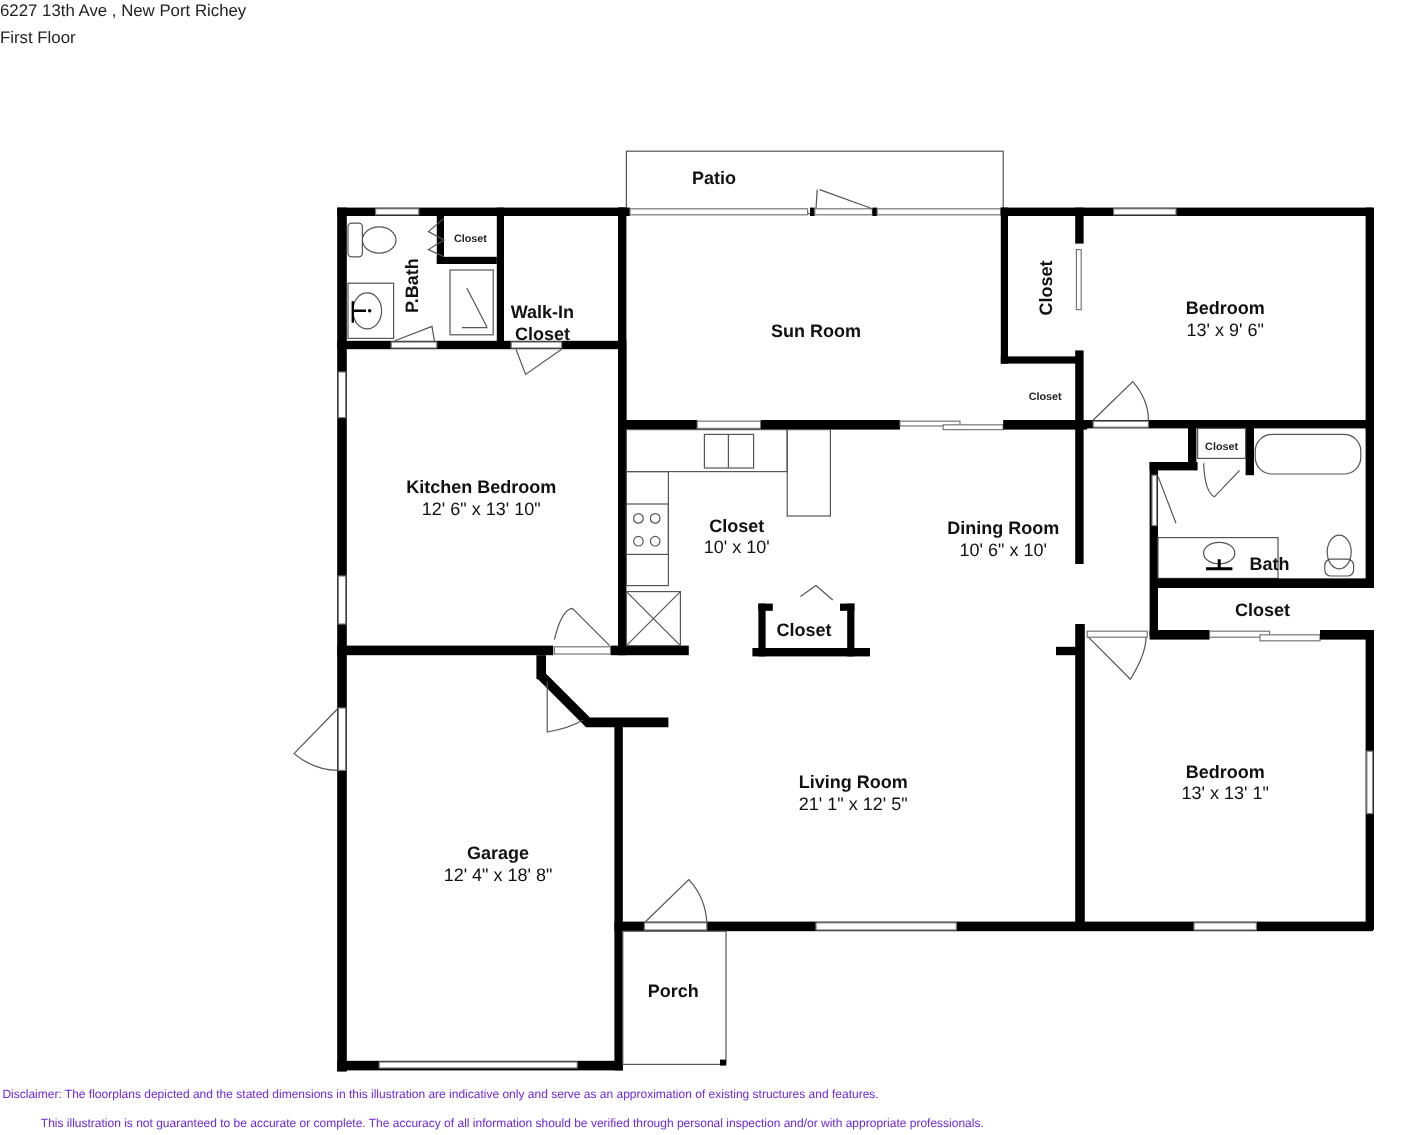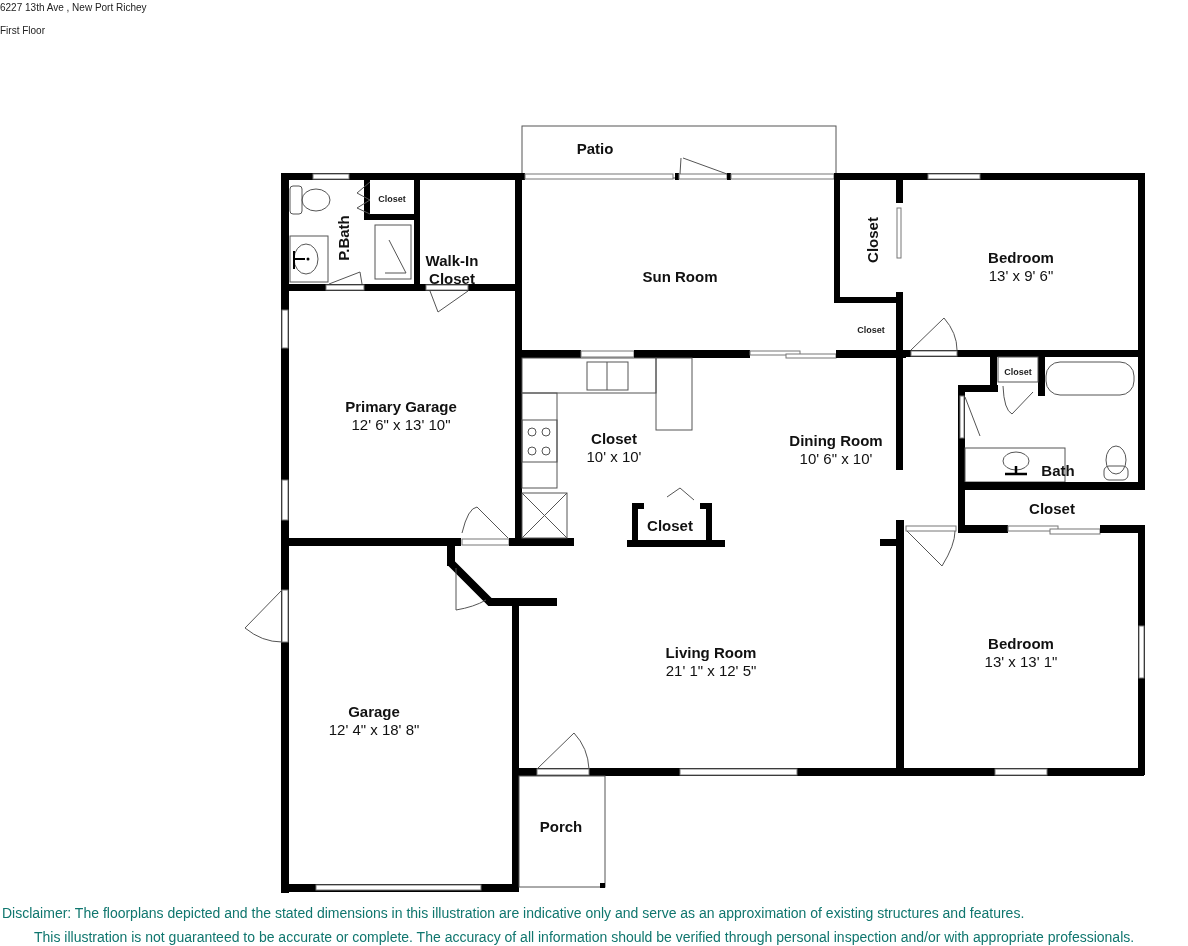--- a/index.html
+++ b/index.html
@@ -1,27 +1,27 @@
 <!DOCTYPE html>
 <html><head>
 <meta charset="utf-8">
 <style>
   html, body { margin:0; padding:0; background:#ffffff; }
   body { width:1188px; height:946px; position:relative; overflow:hidden; font-family:"Liberation Sans", sans-serif; color:#1a1a1a; }
-  .hdr { position:absolute; left:0; font-size:10px; color:#222; line-height:16px; }
+  .hdr { position:absolute; left:0; font-size:14px; color:#222; line-height:16px; }
   #plan { position:absolute; left:0; top:0; width:1188px; height:946px; }
   .wall { fill:#000; }
   .thin { fill:none; stroke:#555; stroke-width:1; }
   .win { fill:#fff; stroke:#777; stroke-width:1; }
   .lbl { position:absolute; text-align:center; transform:translateX(-50%); white-space:nowrap; }
   .rn { font-weight:bold; font-size:15px; color:#111; line-height:18px; }
   .rd { font-size:15px; color:#111; line-height:18px; }
   .small { font-size:9px; font-weight:bold; color:#222; }
   .vert { transform:translate(-50%,-50%) rotate(-90deg); }
-  .disc { position:absolute; left:2px; font-size:14px; color:#0f766e; line-height:16px; white-space:nowrap; }
+  .disc { position:absolute; left:2px; font-size:10px; color:#6d28d9; line-height:16px; white-space:nowrap; }
 </style>
 </head>
 <body>
 
 <div class="hdr" style="top:0px;">6227 13th Ave , New Port Richey</div>
 <div class="hdr" style="top:23px;">First Floor</div>
 
 <svg id="plan" viewBox="0 0 1188 946" xmlns="http://www.w3.org/2000/svg">
 
   <rect class="thin" x="522" y="126" width="314" height="52" stroke="#888"></rect>
@@ -166,40 +166,40 @@
 <div class="lbl rn vert" style="left:344px;top:238px;position:absolute;">P.Bath</div>
 <div class="lbl rn" style="left:452px;top:216px;margin-top:36px;"><span>Walk-In</span><br><span>Closet</span></div>
 <div class="lbl rn" style="left:680px;top:258px;margin-top:10px;">Sun Room</div>
 <div class="lbl rn vert" style="left:873px;top:240px;position:absolute;">Closet</div>
 <div class="lbl small" style="left:871px;top:325px;">Closet</div>
 <div class="lbl" style="left:1021px;top:249px;">
     <div class="rn">Bedroom</div>
     <div class="rd">13' x 9' 6"</div>
   </div>
 <div class="lbl" style="left:401px;top:398px;">
-    <div class="rn">Primary Garage</div>
+    <div class="rn">Kitchen Bedroom</div>
     <div class="rd">12' 6" x 13' 10"</div>
   </div>
 <div class="lbl" style="left:614px;top:430px;">
     <div class="rn">Closet</div>
     <div class="rd">10' x 10'</div>
   </div>
 <div class="lbl" style="left:836px;top:432px;">
     <div class="rn">Dining Room</div>
     <div class="rd">10' 6" x 10'</div>
   </div>
 <div class="lbl small" style="left:1018px;top:367px;">Closet</div>
 <div class="lbl rn" style="left:1058px;top:418px;margin-top:44px;">Bath</div>
 <div class="lbl rn" style="left:670px;top:517px;">Closet</div>
 <div class="lbl rn" style="left:1052px;top:500px;">Closet</div>
 <div class="lbl" style="left:711px;top:644px;">
     <div class="rn">Living Room</div>
     <div class="rd">21' 1" x 12' 5"</div>
   </div>
-<div class="lbl" style="left:374px;top:703px;">
+<div class="lbl" style="left:415px;top:703px;">
     <div class="rn">Garage</div>
     <div class="rd">12' 4" x 18' 8"</div>
   </div>
 <div class="lbl" style="left:1021px;top:635px;">
     <div class="rn">Bedroom</div>
     <div class="rd">13' x 13' 1"</div>
   </div>
 <div class="lbl rn" style="left:561px;top:818px;">Porch</div>
 
 <div class="disc" style="top:905px;">Disclaimer: The floorplans depicted and the stated dimensions in this illustration are indicative only and serve as an approximation of existing structures and features.</div>

